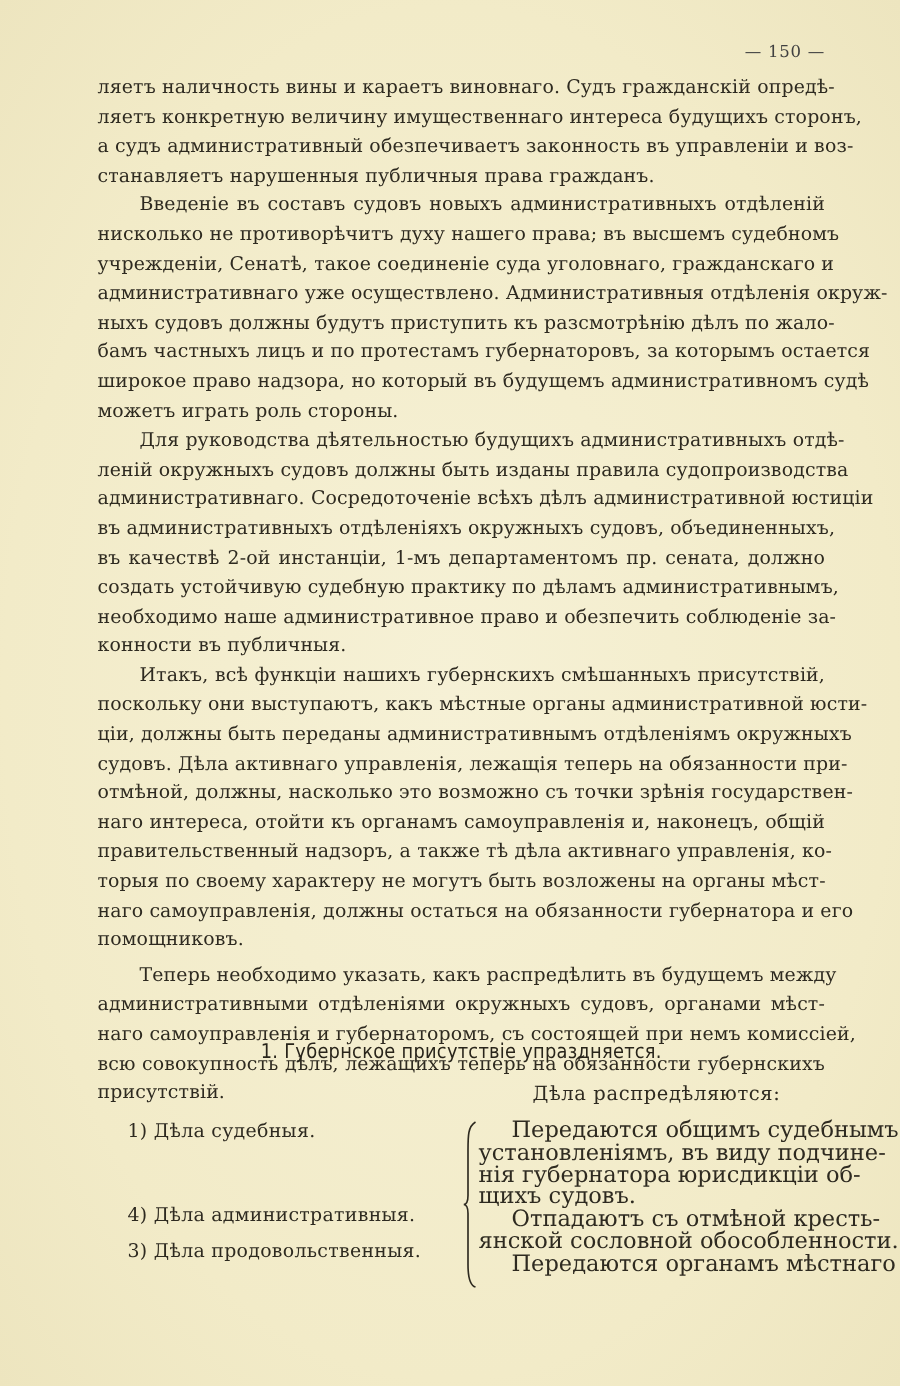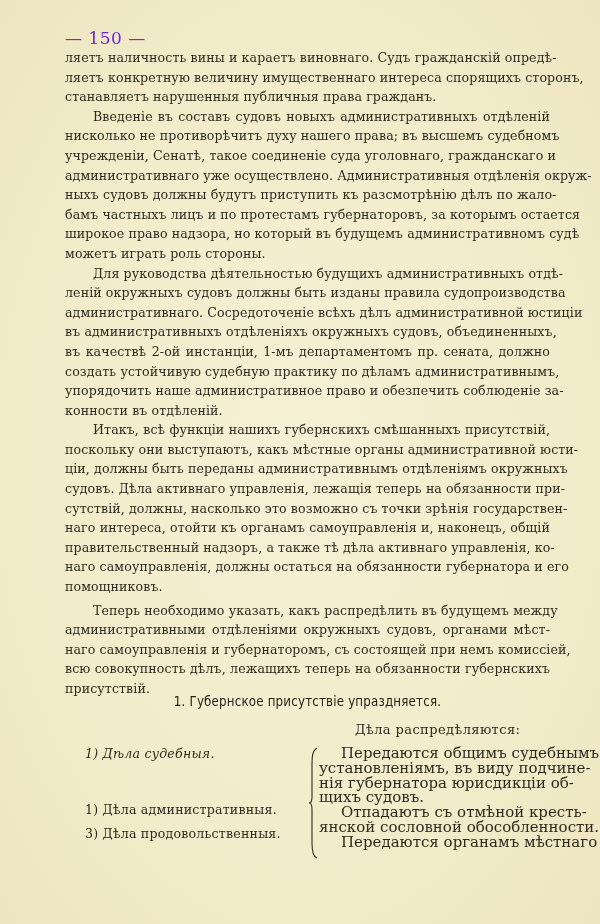--- a/index.html
+++ b/index.html
@@ -20,24 +20,24 @@
       position: absolute;
       left: 65px;
       top: 0;
       width: 485px;
     }
     .page-number {
       position: absolute;
       top: 28px;
       left: 0;
       width: 485px;
-      text-align: left;
-      font-size: 17px;
+      text-align: right;
+      font-size: 11px;
       letter-spacing: 0.5px;
-      color: #6d28d9;
+      color: #404040;
     }
     .body-text {
       position: absolute;
       top: 48px;
       left: 0;
       width: 485px;
     }
     .line {
       height: 19.6px;
       line-height: 19.6px;
@@ -71,21 +71,21 @@
       left: 290px;
       font-size: 13px;
       letter-spacing: 0.4px;
     }
     .left-list {
       position: absolute;
       left: 20px;
       font-size: 12.6px;
       letter-spacing: 0.2px;
     }
-    .left-list.i1 { top: 746px; font-style: italic; }
+    .left-list.i1 { top: 746px; }
     .left-list.i2 { top: 802px; }
     .left-list.i3 { top: 826px; }
     .brace {
       position: absolute;
       left: 244px;
       top: 747px;
       width: 10px;
       height: 112px;
     }
     .right-col {
@@ -109,21 +109,22 @@
 </head>
 <body>
 
 <div class="page">
   <div class="page-number">— 150 —</div>
 
   <div class="body-text">
 
     <div>
       <div class="line">ляетъ наличность вины и караетъ виновнаго. Судъ гражданскій опредѣ-</div>
-      <div class="line">ляетъ конкретную величину имущественнаго интереса спорящихъ сторонъ,</div>
+      <div class="line">ляетъ конкретную величину имущественнаго интереса будущихъ сторонъ,</div>
+      <div class="line">а судъ административный обезпечиваетъ законность въ управленіи и воз-</div>
       <div class="line last">станавляетъ нарушенныя публичныя права гражданъ.</div>
     </div>
 
     <div>
       <div class="line indent">Введеніе въ составъ судовъ новыхъ административныхъ отдѣленій</div>
       <div class="line">нисколько не противорѣчитъ духу нашего права; въ высшемъ судебномъ</div>
       <div class="line">учрежденіи, Сенатѣ, такое соединеніе суда уголовнаго, гражданскаго и</div>
       <div class="line">административнаго уже осуществлено. Административныя отдѣленія окруж-</div>
       <div class="line">ныхъ судовъ должны будутъ приступить къ разсмотрѣнію дѣлъ по жало-</div>
       <div class="line">бамъ частныхъ лицъ и по протестамъ губернаторовъ, за которымъ остается</div>
@@ -131,50 +132,51 @@
       <div class="line last">можетъ играть роль стороны.</div>
     </div>
 
     <div>
       <div class="line indent">Для руководства дѣятельностью будущихъ административныхъ отдѣ-</div>
       <div class="line">леній окружныхъ судовъ должны быть изданы правила судопроизводства</div>
       <div class="line">административнаго. Сосредоточеніе всѣхъ дѣлъ административной юстиціи</div>
       <div class="line">въ административныхъ отдѣленіяхъ окружныхъ судовъ, объединенныхъ,</div>
       <div class="line">въ качествѣ 2-ой инстанціи, 1-мъ департаментомъ пр. сената, должно</div>
       <div class="line">создать устойчивую судебную практику по дѣламъ административнымъ,</div>
-      <div class="line">упорядочить наше административное право и обезпечить соблюденіе за-</div>
-      <div class="line last">конности въ отдѣленій.</div>
+      <div class="line">необходимо наше административное право и обезпечить соблюденіе за-</div>
+      <div class="line last">конности въ публичныя.</div>
     </div>
 
     <div>
       <div class="line indent">Итакъ, всѣ функціи нашихъ губернскихъ смѣшанныхъ присутствій,</div>
       <div class="line">поскольку они выступаютъ, какъ мѣстные органы административной юсти-</div>
       <div class="line">ціи, должны быть переданы административнымъ отдѣленіямъ окружныхъ</div>
       <div class="line">судовъ. Дѣла активнаго управленія, лежащія теперь на обязанности при-</div>
-      <div class="line">сутствій, должны, насколько это возможно съ точки зрѣнія государствен-</div>
+      <div class="line">отмѣной, должны, насколько это возможно съ точки зрѣнія государствен-</div>
       <div class="line">наго интереса, отойти къ органамъ самоуправленія и, наконецъ, общій</div>
       <div class="line">правительственный надзоръ, а также тѣ дѣла активнаго управленія, ко-</div>
+      <div class="line">торыя по своему характеру не могутъ быть возложены на органы мѣст-</div>
       <div class="line">наго самоуправленія, должны остаться на обязанности губернатора и его</div>
       <div class="line last">помощниковъ.</div>
     </div>
 
     <div style="margin-top:4px;">
       <div class="line indent">Теперь необходимо указать, какъ распредѣлить въ будущемъ между</div>
       <div class="line">административными отдѣленіями окружныхъ судовъ, органами мѣст-</div>
       <div class="line">наго самоуправленія и губернаторомъ, съ состоящей при немъ комиссіей,</div>
       <div class="line">всю совокупность дѣлъ, лежащихъ теперь на обязанности губернскихъ</div>
       <div class="line last">присутствій.</div>
     </div>
   </div>
 
   <div class="heading">1. Губернское присутствіе упраздняется.</div>
   <div class="distrib-title">Дѣла распредѣляются:</div>
 
   <div class="left-list i1">1) Дѣла судебныя.</div>
-  <div class="left-list i2">1) Дѣла административныя.</div>
+  <div class="left-list i2">4) Дѣла административныя.</div>
   <div class="left-list i3">3) Дѣла продовольственныя.</div>
 
   <svg class="brace" viewBox="0 0 10 112" preserveAspectRatio="none">
     <path d="M8 1 C3 4, 3 10, 3 20 L3 50 C3 54, 2 56, 0 56 C2 56, 3 58, 3 62 L3 96 C3 104, 4 110, 8 111" fill="none" stroke="#2e2a20" stroke-width="1.1"></path>
   </svg>
 
   <div class="right-col">
     <div class="rline first">Передаются общимъ судебнымъ</div>
     <div class="rline">установленіямъ, въ виду подчине-</div>
     <div class="rline">нія губернатора юрисдикціи об-</div>

